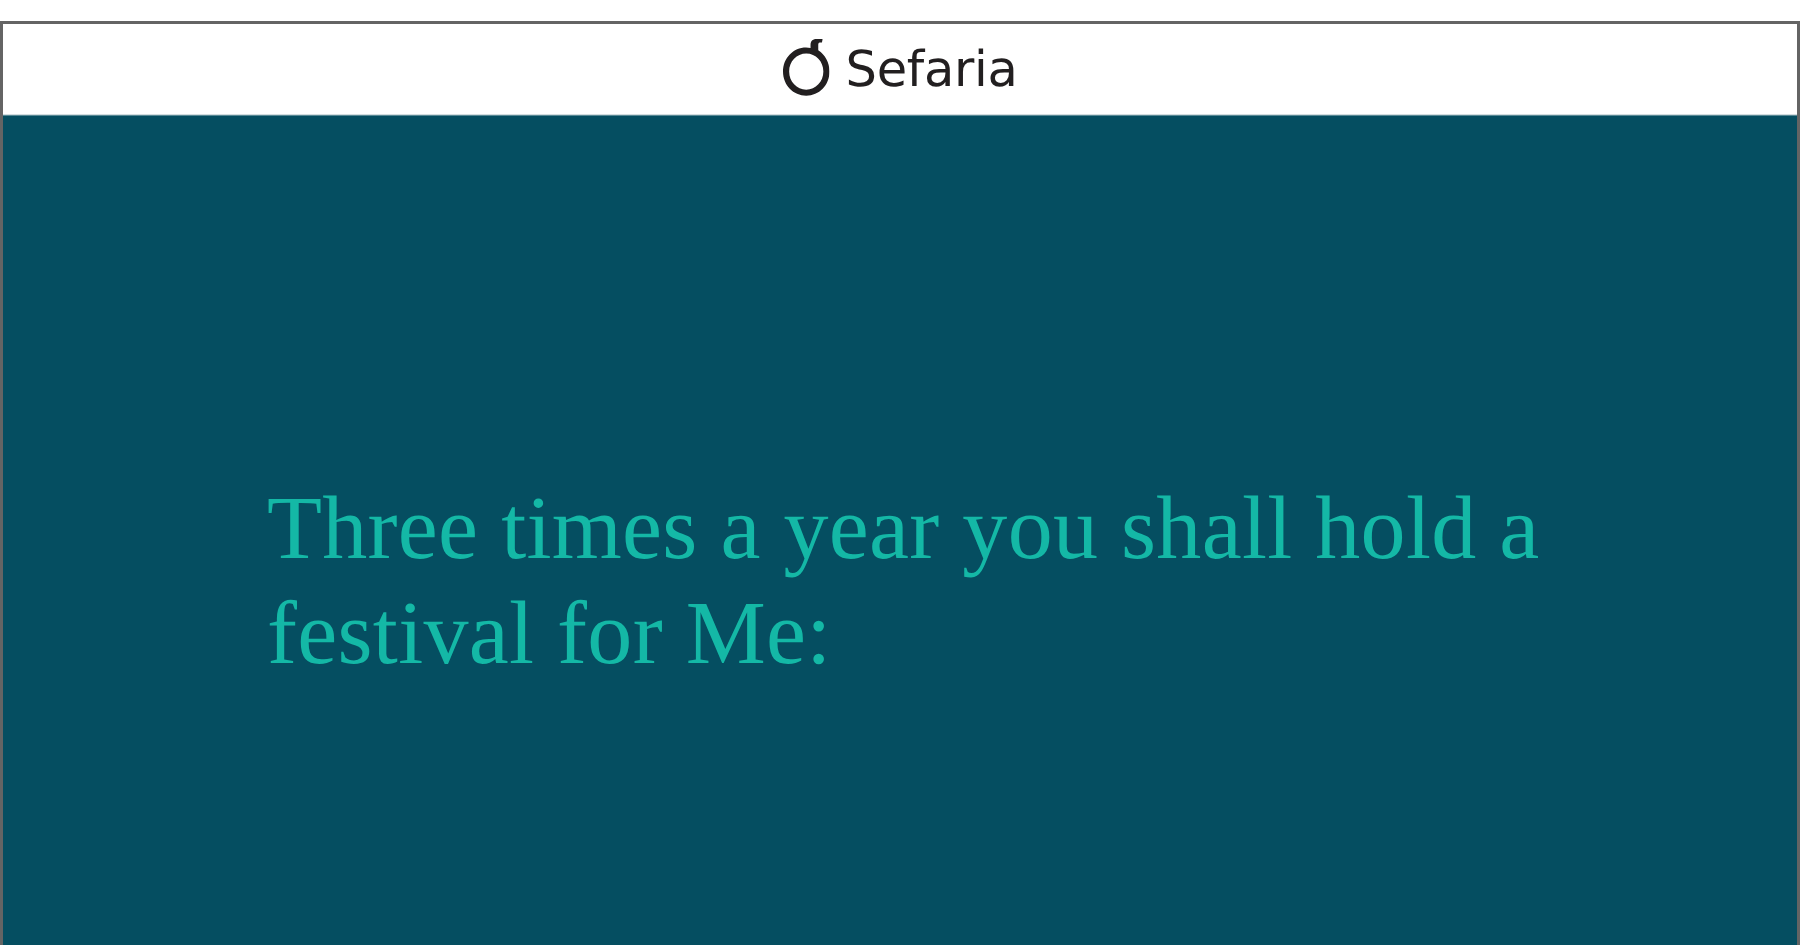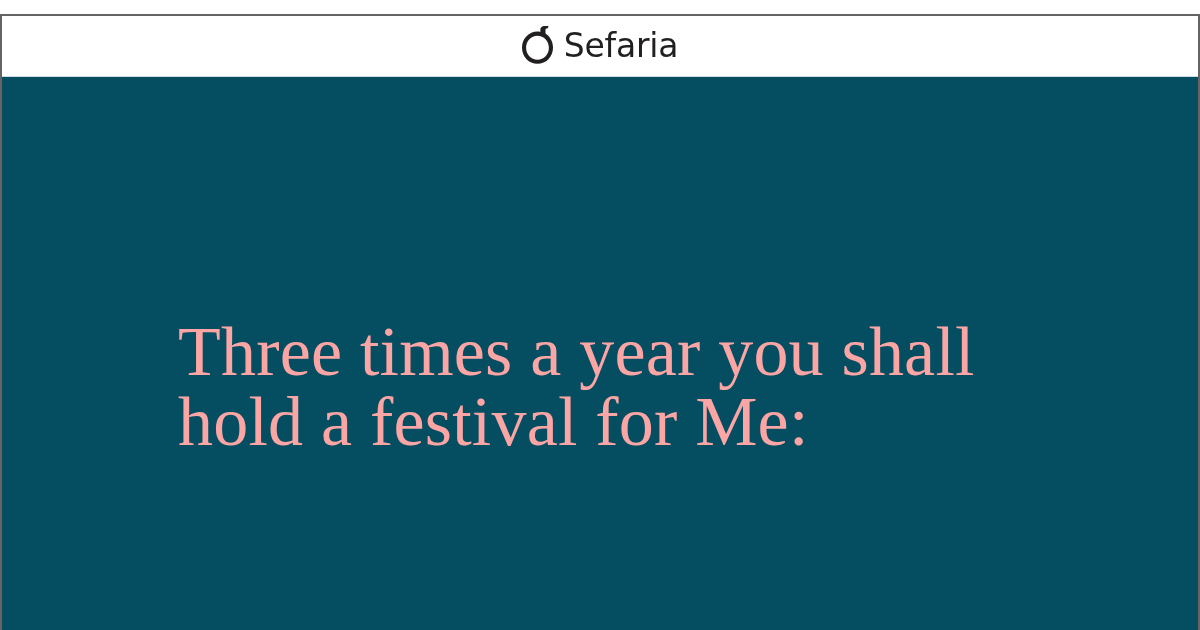--- a/index.html
+++ b/index.html
@@ -69,24 +69,24 @@
     background: #054E61;
   }
 
   .quote {
     position: absolute;
     left: 176px;
     top: 240px;
     width: 880px;
     margin: 0;
     font-family: "Liberation Serif", "DejaVu Serif", serif;
-    font-size: 70px;
+    font-size: 60px;
     line-height: 70px;
     font-weight: 400;
-    color: #fca5a5;
+    color: #14b8a6;
     text-align: left;
     letter-spacing: 0.2px;
   }
 
   .citation {
     position: absolute;
     left: 0;
     right: 0;
     top: 489px;
     text-align: center;

